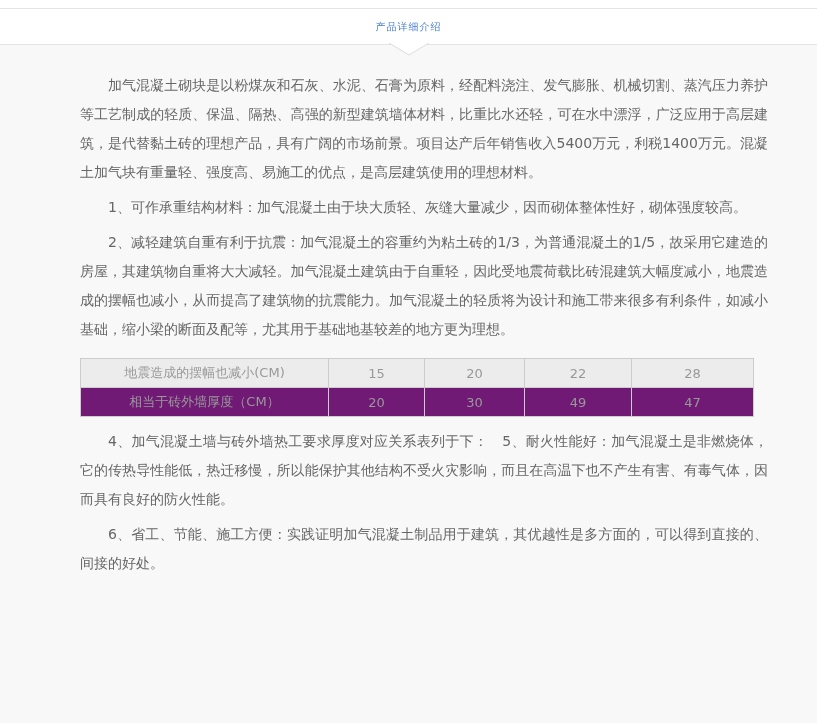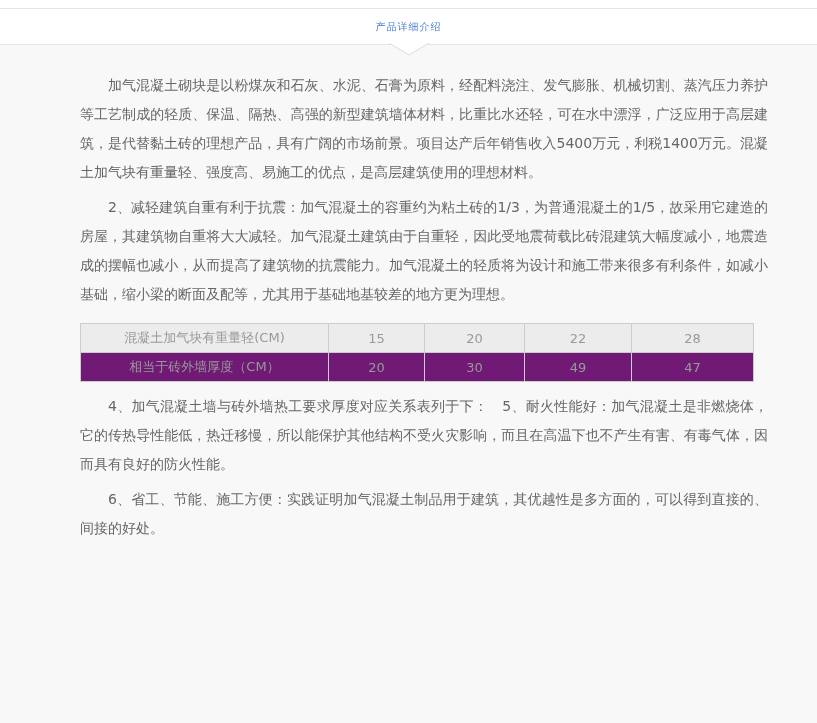--- a/index.html
+++ b/index.html
@@ -76,28 +76,29 @@
   <svg class="notch" width="40" height="13" xmlns="http://www.w3.org/2000/svg">
     <polygon points="0,0 20,12 40,0" fill="#ffffff"></polygon>
     <polyline points="0,0 20,12 40,0" fill="none" stroke="#dcdcdc" stroke-width="1"></polyline>
   </svg>
 </div>
 
 <div class="content">
 
   <p class="para">加气混凝土砌块是以粉煤灰和石灰、水泥、石膏为原料，经配料浇注、发气膨胀、机械切割、蒸汽压力养护等工艺制成的轻质、保温、隔热、高强的新型建筑墙体材料，比重比水还轻，可在水中漂浮，广泛应用于高层建筑，是代替黏土砖的理想产品，具有广阔的市场前景。项目达产后年销售收入5400万元，利税1400万元。混凝土加气块有重量轻、强度高、易施工的优点，是高层建筑使用的理想材料。</p>
 
+  <p class="para">1、可作承重结构材料：加气混凝土由于块大质轻、灰缝大量减少，因而砌体整体性好，砌体强度较高。</p>
 
   <p class="para">2、减轻建筑自重有利于抗震：加气混凝土的容重约为粘土砖的1/3，为普通混凝土的1/5，故采用它建造的房屋，其建筑物自重将大大减轻。加气混凝土建筑由于自重轻，因此受地震荷载比砖混建筑大幅度减小，地震造成的摆幅也减小，从而提高了建筑物的抗震能力。加气混凝土的轻质将为设计和施工带来很多有利条件，如减小基础，缩小梁的断面及配等，尤其用于基础地基较差的地方更为理想。</p>
 
 
   <table class="cmp">
     <tbody>
         <tr class="head">
-      <td class="lbl">混凝土加气块有重量轻(CM)</td>
+      <td class="lbl">地震造成的摆幅也减小(CM)</td>
       <td class="v1">15</td>
       <td class="v2">20</td>
       <td class="v3">22</td>
       <td class="v4">28</td>
     </tr>
     <tr>
       <td class="lbl">相当于砖外墙厚度（CM）</td>
       <td class="v1">20</td>
       <td class="v2">30</td>
       <td class="v3">49</td>

